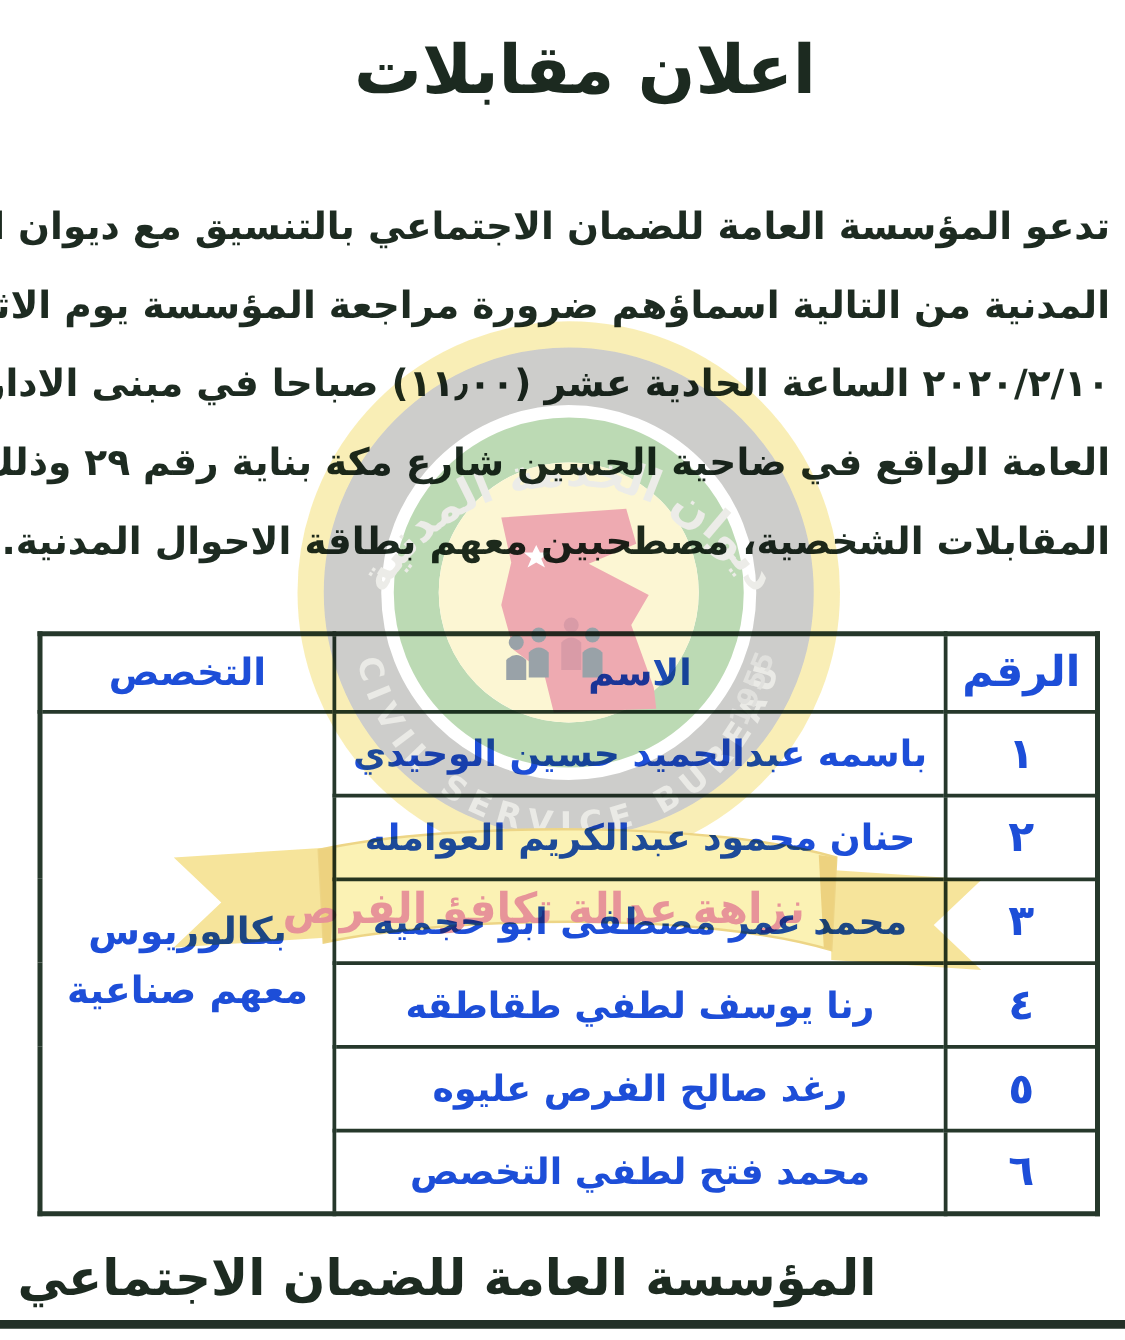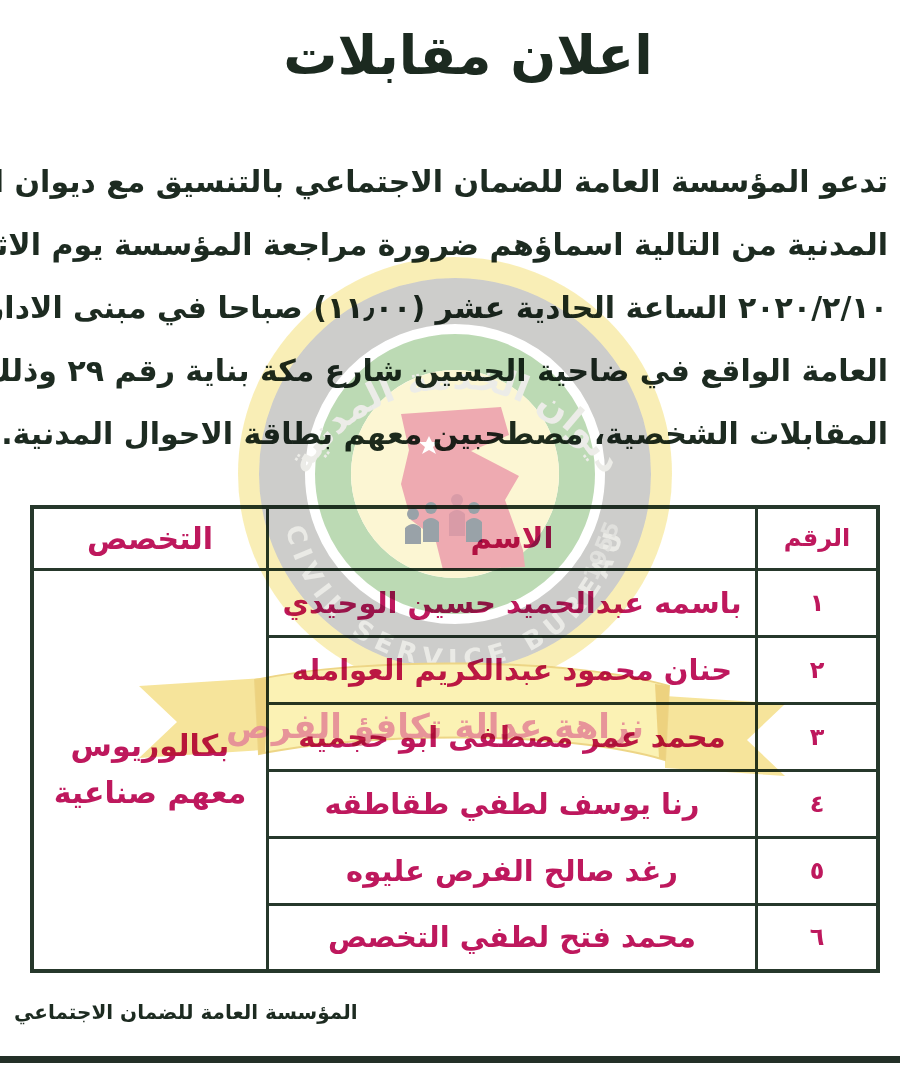--- a/index.html
+++ b/index.html
@@ -32,33 +32,33 @@
     white-space:nowrap;color:#1d2b21;
   }
   .body-line:last-child{text-align-last:justify;}
   table.grid{
     position:absolute;top:505px;left:30px;width:848px;z-index:2;
     border-collapse:collapse;table-layout:fixed;
   }
   table.grid th, table.grid td{
     border:3px solid #26382b;
     text-align:center;vertical-align:middle;
-    font-weight:bold;color:#be185d;
+    font-weight:bold;color:#1d4ed8;
     padding:0;
   }
   table.grid{border:4px solid #26382b;}
-  th.c-num, td.c-num{width:118px;font-size:24px;}
+  th.c-num, td.c-num{width:118px;font-size:34px;}
   th.c-name, td.c-name{width:486px;font-size:29px;}
   th.c-spec, td.c-spec{width:232px;font-size:30px;}
   thead tr{height:62px;}
   tbody tr{height:67px;}
   td.c-spec .spec-line{line-height:1.55;font-size:30px;}
   .footer{
     position:absolute;top:1000px;left:14px;z-index:2;
-    direction:rtl;font-size:20px;font-weight:bold;color:#1d2b21;
+    direction:rtl;font-size:40px;font-weight:bold;color:#1d2b21;
     white-space:nowrap;
   }
   .bottom-rule{
     position:absolute;top:1056px;left:0;width:900px;height:7px;
     background:#233027;z-index:2;
   }
 </style>
 </head>
 <body>
 

